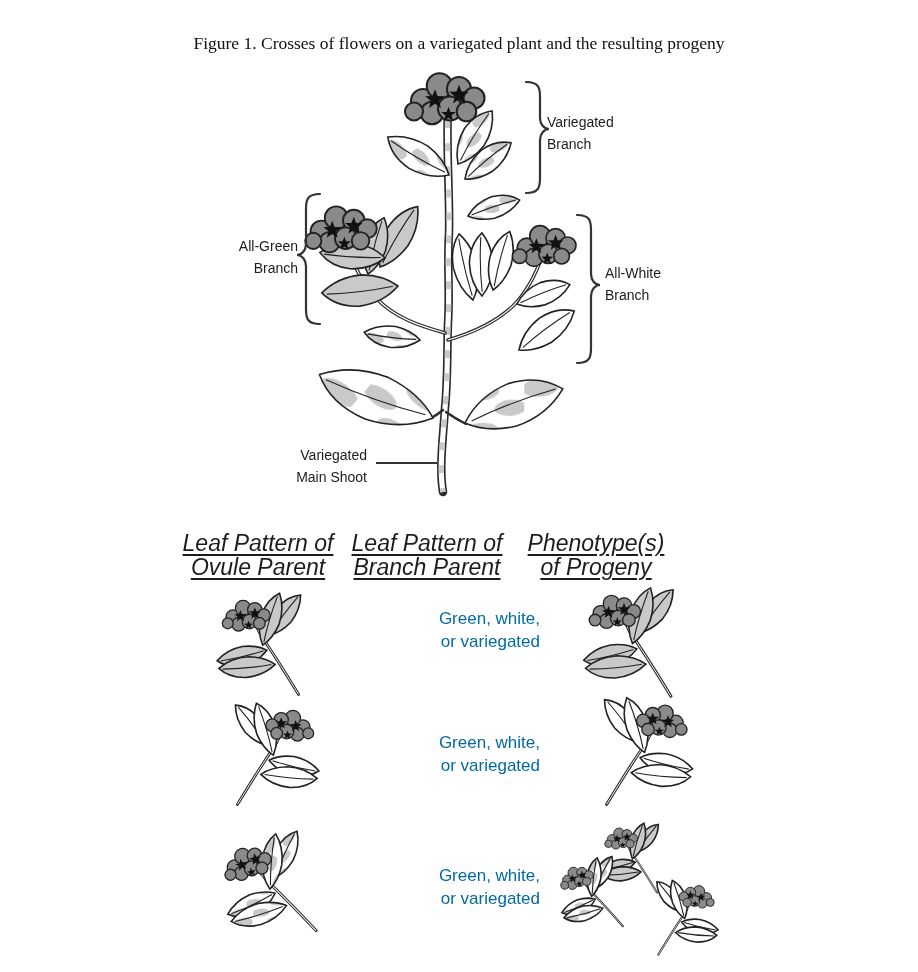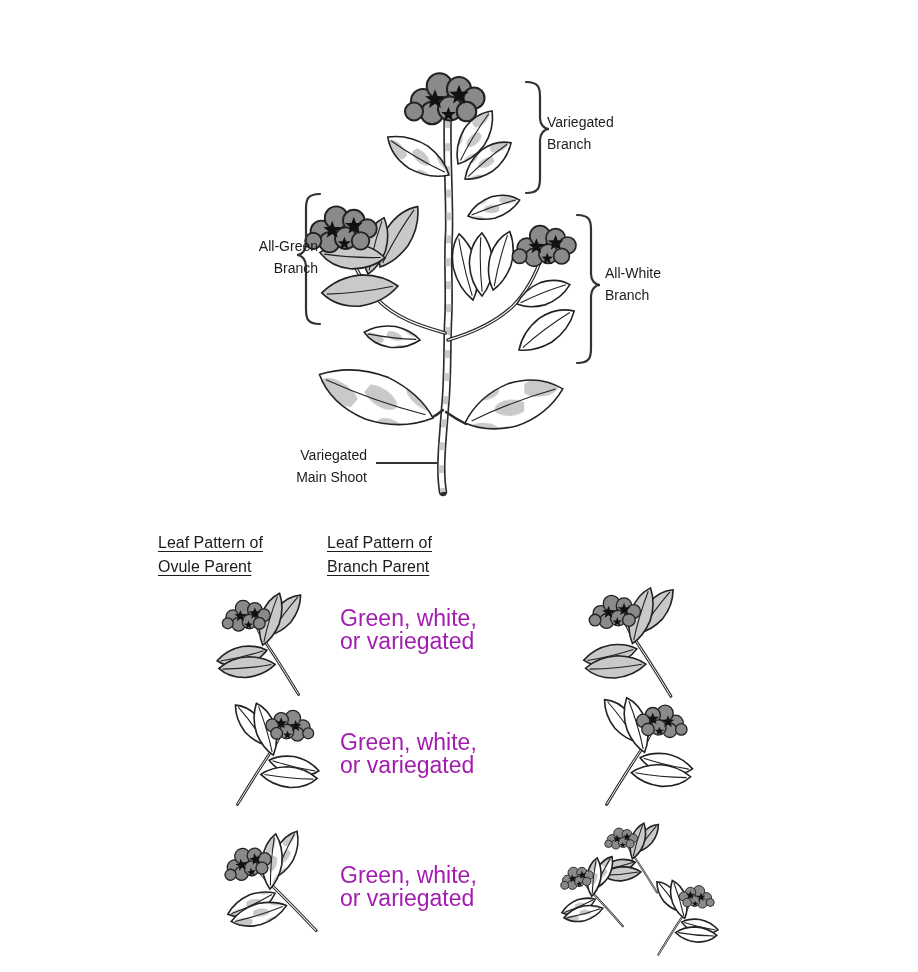--- a/index.html
+++ b/index.html
@@ -3,25 +3,25 @@
 <meta charset="utf-8">
 <style>
   html,body{margin:0;padding:0;background:#fff;}
   .page{position:relative;width:918px;height:972px;background:#ffffff;overflow:hidden;
         font-family:"Liberation Sans",sans-serif;color:#1c1c1c;}
   .title{position:absolute;top:33px;left:0;width:100%;text-align:center;
          font-family:"Liberation Serif",serif;font-size:17.5px;color:#101010;}
   .abs{position:absolute;overflow:visible;}
   .plabel{position:absolute;font-size:14px;line-height:22px;color:#1c1c1c;white-space:nowrap;}
   .plabel.ralign{text-align:right;}
-  .hdr{position:absolute;top:531px;width:200px;text-align:left;
-       font-size:16px;line-height:24px;color:#1c1c1c;}
+  .hdr{position:absolute;top:531px;width:200px;text-align:center;
+       font-size:23px;line-height:24px;color:#1c1c1c;font-style:italic;}
   .hdr span{text-decoration:underline;text-underline-offset:3px;}
-  .ptext{position:absolute;left:340px;width:200px;text-align:left;
-         font-size:23px;line-height:23px;color:#a21caf;}
+  .ptext{position:absolute;left:340px;width:200px;text-align:right;
+         font-size:17px;line-height:23px;color:#0369a1;}
   
   .ph-green{fill:#c9c9c9;}
   .ph-white{fill:#ffffff;}
   .ph-variegated{fill:url(#vpat);}
 </style>
 </head>
 <body>
 
 <div class="page">
 
@@ -57,20 +57,21 @@
         <path d="M88,120 C74,97 59,73 46,54 Q38,43 35,29" fill="none" stroke="#ffffff" stroke-width="1.1"></path>
         <use href="#leaf" transform="translate(53,49) rotate(-50) scale(1.35,1.08)"></use>
         <use href="#leaf" transform="translate(45,61) rotate(-70) scale(1.45,1.1)"></use>
         <use href="#leaf" transform="translate(50,67) rotate(170) scale(1.35,1.05)"></use>
         <use href="#leaf" transform="translate(60,84) rotate(178) scale(1.5,1.15)"></use>
         <use href="#flowers" transform="translate(27,23) scale(1.08)"></use>
       </g>
     </defs>
   </svg>
 
+  <div class="title">Figure 1. Crosses of flowers on a variegated plant and the resulting progeny</div>
 
   <svg class="abs" style="left:180px;top:78px" width="560" height="445" viewBox="0 0 560 445">
 
     <g>
       <path d="M263,414 C259,390 263,360 265,330 C268,300 267,270 268,245 C270,215 267,185 269,155 C270,120 266,70 268,30" fill="none" stroke="#2b2b2b" stroke-width="8.5" stroke-linecap="round"></path>
       <path d="M263,414 C259,390 263,360 265,330 C268,300 267,270 268,245 C270,215 267,185 269,155 C270,120 266,70 268,30" fill="none" stroke="#ffffff" stroke-width="5.2"></path>
       <path d="M263,414 C259,390 263,360 265,330 C268,300 267,270 268,245 C270,215 267,185 269,155 C270,120 266,70 268,30" fill="none" stroke="#c9c9c9" stroke-width="5.2" stroke-dasharray="8 15" stroke-dashoffset="4"></path>
     </g>
 
     <g fill="none" stroke-linecap="round">
@@ -118,41 +119,45 @@
       <path d="M140,116 C127,116 126,122 126,131 L126,166 C126,172 122,177 117,177 C122,177 126,182 126,188 L126,231 C126,240 127,246 140,246"></path>
       <path d="M397,137 C410,137 411,143 411,152 L411,196 C411,202 415,207 420,207 C415,207 411,212 411,218 L411,270 C411,279 410,285 397,285"></path>
     </g>
     <path d="M196,385 L257,385" stroke="#333" stroke-width="2"></path>
   </svg>
 
   <div class="plabel" style="left:547px;top:111px">
     <span>Variegated</span><br>
     <span>Branch</span>
   </div>
-  <div class="plabel ralign" style="right:600px;top:235px">
+  <div class="plabel ralign" style="right:620px;top:235px">
     <span>All-Green</span><br>
     <span>Branch</span>
   </div>
   <div class="plabel" style="left:605px;top:262px">
     <span>All-White</span><br>
     <span>Branch</span>
   </div>
   <div class="plabel ralign" style="right:551px;top:444px">
     <span>Variegated</span><br>
     <span>Main Shoot</span>
   </div>
 
   <div class="hdr" style="left:158px">
     <span>Leaf Pattern of</span><br>
     <span>Ovule Parent</span>
   </div>
   <div class="hdr" style="left:327px">
     <span>Leaf Pattern of</span><br>
     <span>Branch Parent</span>
   </div>
+  <div class="hdr" style="left:496px">
+    <span>Phenotype(s)</span><br>
+    <span>of Progeny</span>
+  </div>
 
   <svg class="abs" style="left:210px;top:584px" width="112" height="114" viewBox="-18 -12 134 136">
     <g class="ph-green">
         <use href="#sprig"></use>
       </g>
   </svg>
   <div class="ptext" style="top:607px">
     <span>Green, white,</span><br>
     <span>or variegated</span>
   </div>

